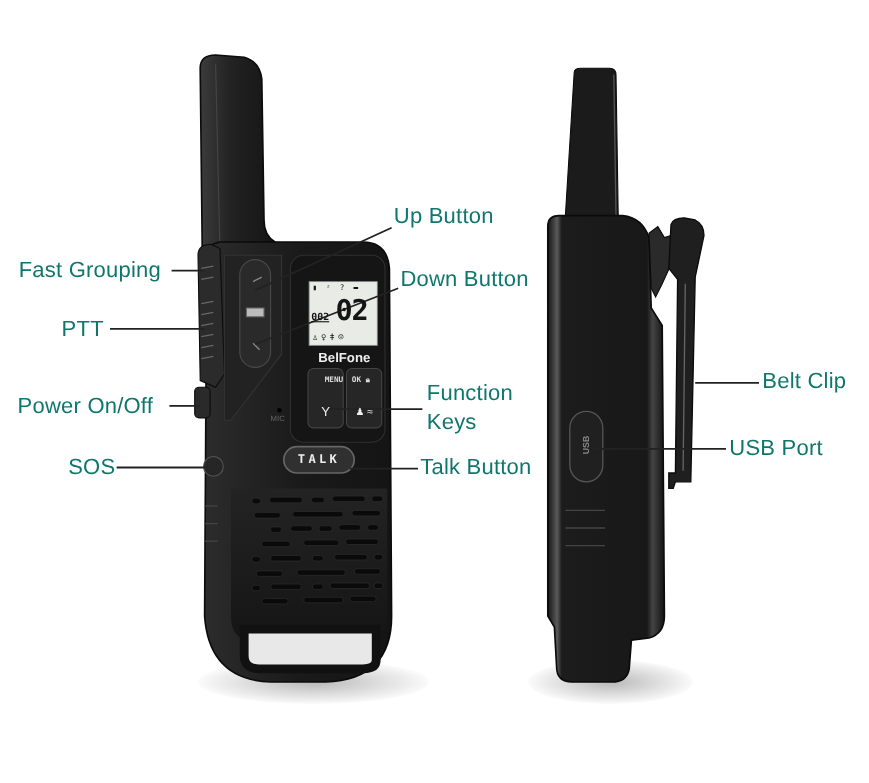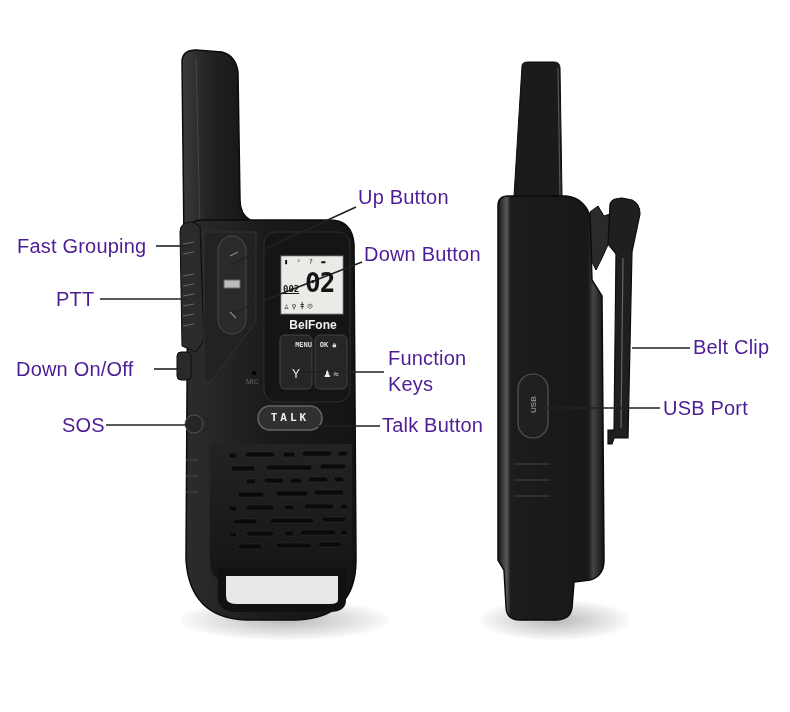--- a/index.html
+++ b/index.html
@@ -1,18 +1,18 @@
 <!DOCTYPE html>
 <html><head>
 <meta charset="utf-8">
 <style>
   html,body{margin:0;padding:0;background:#ffffff;}
   body{width:790px;height:712px;position:relative;overflow:hidden;font-family:"Liberation Sans","DejaVu Sans",sans-serif;}
   .stage{position:absolute;left:0;top:0;width:790px;height:712px;}
-  .lbl{position:absolute;font-size:20px;color:#4c1d95;white-space:nowrap;line-height:22px;letter-spacing:0.2px;}
+  .lbl{position:absolute;font-size:20px;color:#0f766e;white-space:nowrap;line-height:22px;letter-spacing:0.2px;}
   .shadow{position:absolute;border-radius:50%;background:radial-gradient(ellipse at center, rgba(0,0,0,0.28) 0%, rgba(0,0,0,0.08) 55%, rgba(0,0,0,0) 75%);}
 </style>
 </head>
 <body>
 
 <div class="stage">
 
   <div class="shadow" style="left:180px;top:600px;width:210px;height:40px;"></div>
   <div class="shadow" style="left:480px;top:600px;width:150px;height:40px;"></div>
 
@@ -179,21 +179,21 @@
   <div style="position:absolute;left:315px;top:335px;width:32px;height:54px;">
     <div style="position:absolute;top:6px;width:26px;text-align:center;font-size:7px;font-weight:bold;color:#ddd;font-family:'DejaVu Sans Mono',monospace;"><span>OK</span> <span>🔒︎</span></div>
     <div style="position:absolute;top:34px;width:32px;text-align:center;font-size:9px;color:#eee;">♟ ≈</div>
   </div>
   <div style="position:absolute;left:258px;top:406px;width:64px;height:24px;line-height:24px;text-align:center;font-size:11px;font-weight:bold;color:#eee;letter-spacing:3px;font-family:'DejaVu Sans Mono',monospace;border-radius:11px;">TALK</div>
   <div style="position:absolute;left:246px;top:378px;font-size:7px;color:#666;">MIC</div>
   <div style="position:absolute;left:516px;top:400px;width:34px;text-align:center;font-size:8px;font-weight:bold;color:#888;transform:rotate(-90deg);">USB</div>
 
   <div class="lbl" style="left:17px;top:235px;">Fast Grouping</div>
   <div class="lbl" style="left:56px;top:288px;">PTT</div>
-  <div class="lbl" style="left:16px;top:358px;">Down On/Off</div>
+  <div class="lbl" style="left:16px;top:358px;">Power On/Off</div>
   <div class="lbl" style="left:62px;top:414px;">SOS</div>
   <div class="lbl" style="left:358px;top:186px;">Up Button</div>
   <div class="lbl" style="left:364px;top:243px;">Down Button</div>
   <div class="lbl" style="left:388px;top:345px;line-height:26px;">
     <div>Function</div>
     <div>Keys</div>
   </div>
   <div class="lbl" style="left:382px;top:414px;">Talk Button</div>
   <div class="lbl" style="left:693px;top:336px;">Belt Clip</div>
   <div class="lbl" style="left:663px;top:397px;">USB Port</div>

